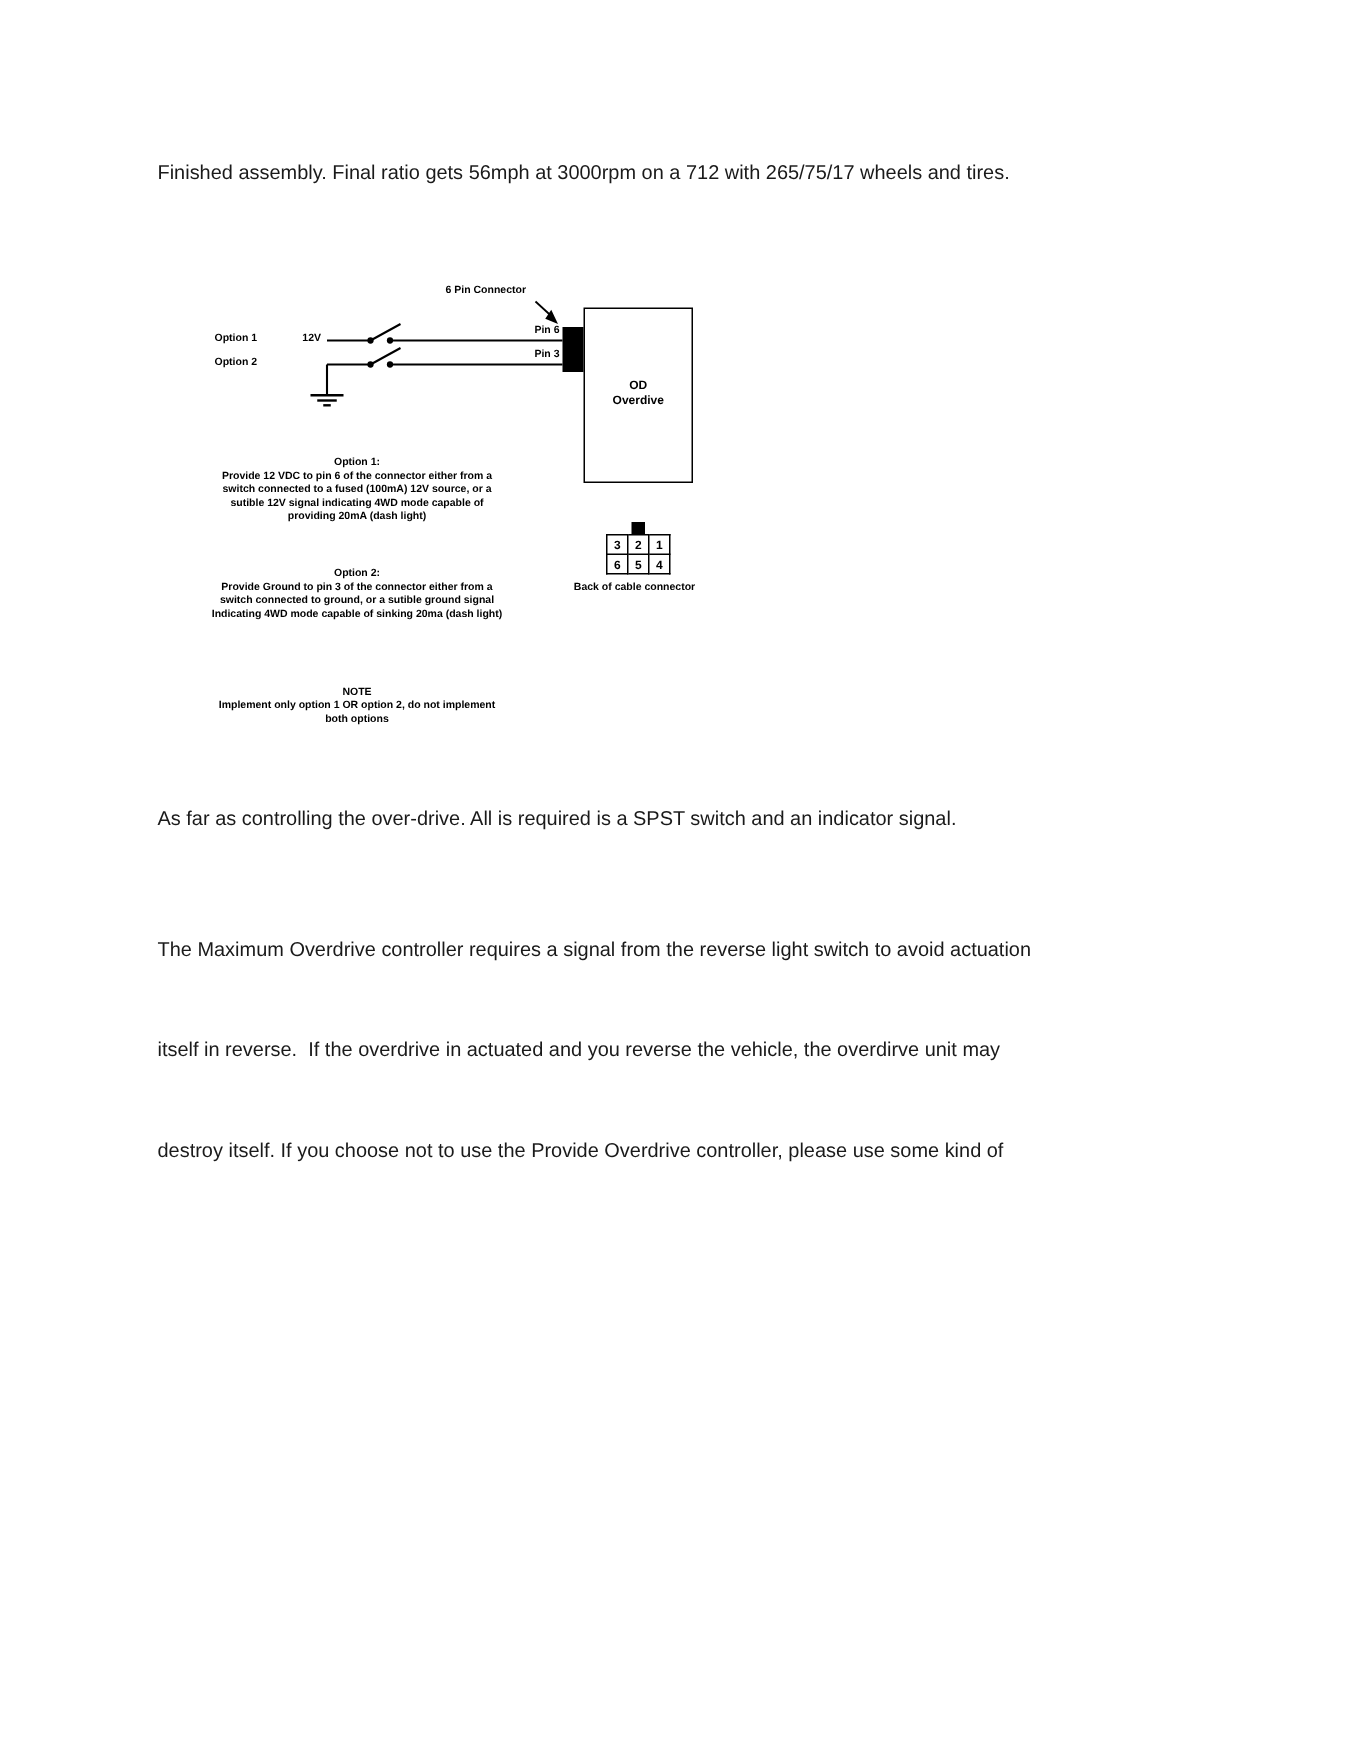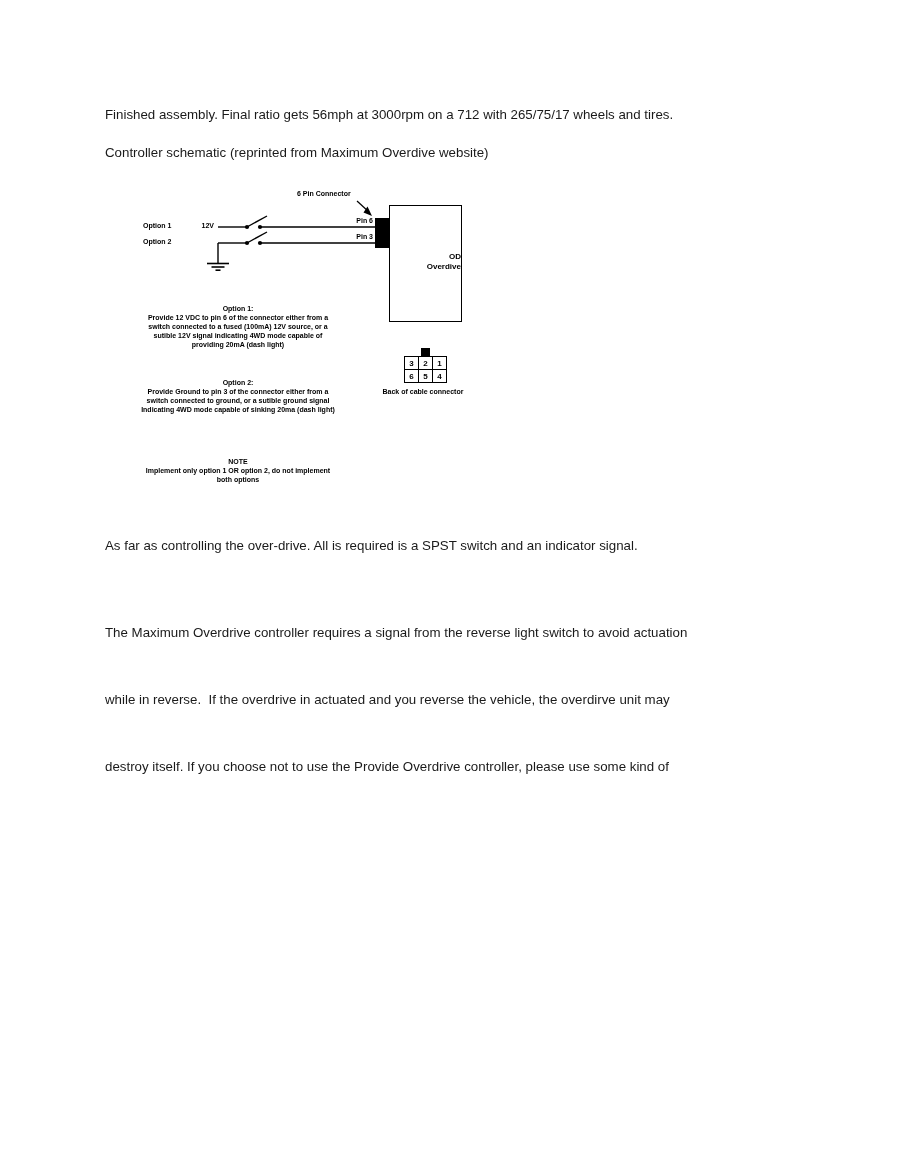--- a/index.html
+++ b/index.html
@@ -19,21 +19,21 @@
   .s-label {
     position:absolute; color:#000; font-weight:bold;
     font-size:7px; line-height:8px; white-space:nowrap;
   }
   .s-label.right { text-align:right; }
   .od-box {
     position:absolute; left:389px; top:205px; width:73px; height:117px;
     border:1px solid #000; background:#fff;
   }
   .od-box .od-text {
-    padding-top:46px; text-align:right; font-size:8px; font-weight:bold;
+    padding-top:46px; text-align:center; font-size:8px; font-weight:bold;
     line-height:10px; color:#000;
   }
   .connector-rect {
     position:absolute; left:375px; top:218px; width:15px; height:30px;
     background:#000;
   }
   .s-block {
     position:absolute; left:118px; width:240px; text-align:center;
     color:#000; font-size:7px; font-weight:bold; line-height:9px;
   }
@@ -49,21 +49,20 @@
     position:absolute; left:353px; top:388px; width:140px; text-align:center;
     color:#000; font-size:7px; font-weight:bold; line-height:8px;
   }
 </style>
 </head>
 <body>
 
 <div class="page">
 
   <div class="body-text" style="top:104px">Finished assembly. Final ratio gets 56mph at 3000rpm on a 712 with 265/75/17 wheels and tires.</div>
-  <div class="body-text" style="top:142px">Controller schematic (reprinted from Maximum Overdive website)</div>
 
   <div class="schematic">
 
     <svg class="linework" width="500" height="300" viewBox="0 0 500 300">
 
       <line x1="218" y1="227" x2="247" y2="227" stroke="#000" stroke-width="1.4"></line>
       <line x1="260" y1="227" x2="375" y2="227" stroke="#000" stroke-width="1.4"></line>
       <line x1="247" y1="227" x2="267" y2="216" stroke="#000" stroke-width="1.4"></line>
       <circle cx="247" cy="227" r="2.1" fill="#000"></circle>
       <circle cx="260" cy="227" r="2.1" fill="#000"></circle>
@@ -137,18 +136,18 @@
       </tbody>
         </table>
     </div>
     <div class="cable-caption">Back of cable connector</div>
   </div>
 
   <div class="body-text" style="top:535px">As far as controlling the over-drive. All is required is a SPST switch and an indicator signal.</div>
 
   <div class="body-text" style="top:577px">
     <div>The Maximum Overdrive controller requires a signal from the reverse light switch to avoid actuation</div>
-    <div>while in reverse.  If the overdrive in actuated and you reverse the vehicle, the overdirve unit may</div>
+    <div>itself in reverse.  If the overdrive in actuated and you reverse the vehicle, the overdirve unit may</div>
     <div>destroy itself. If you choose not to use the Provide Overdrive controller, please use some kind of</div>
   </div>
 
 
 </div>
 
 </body></html>

